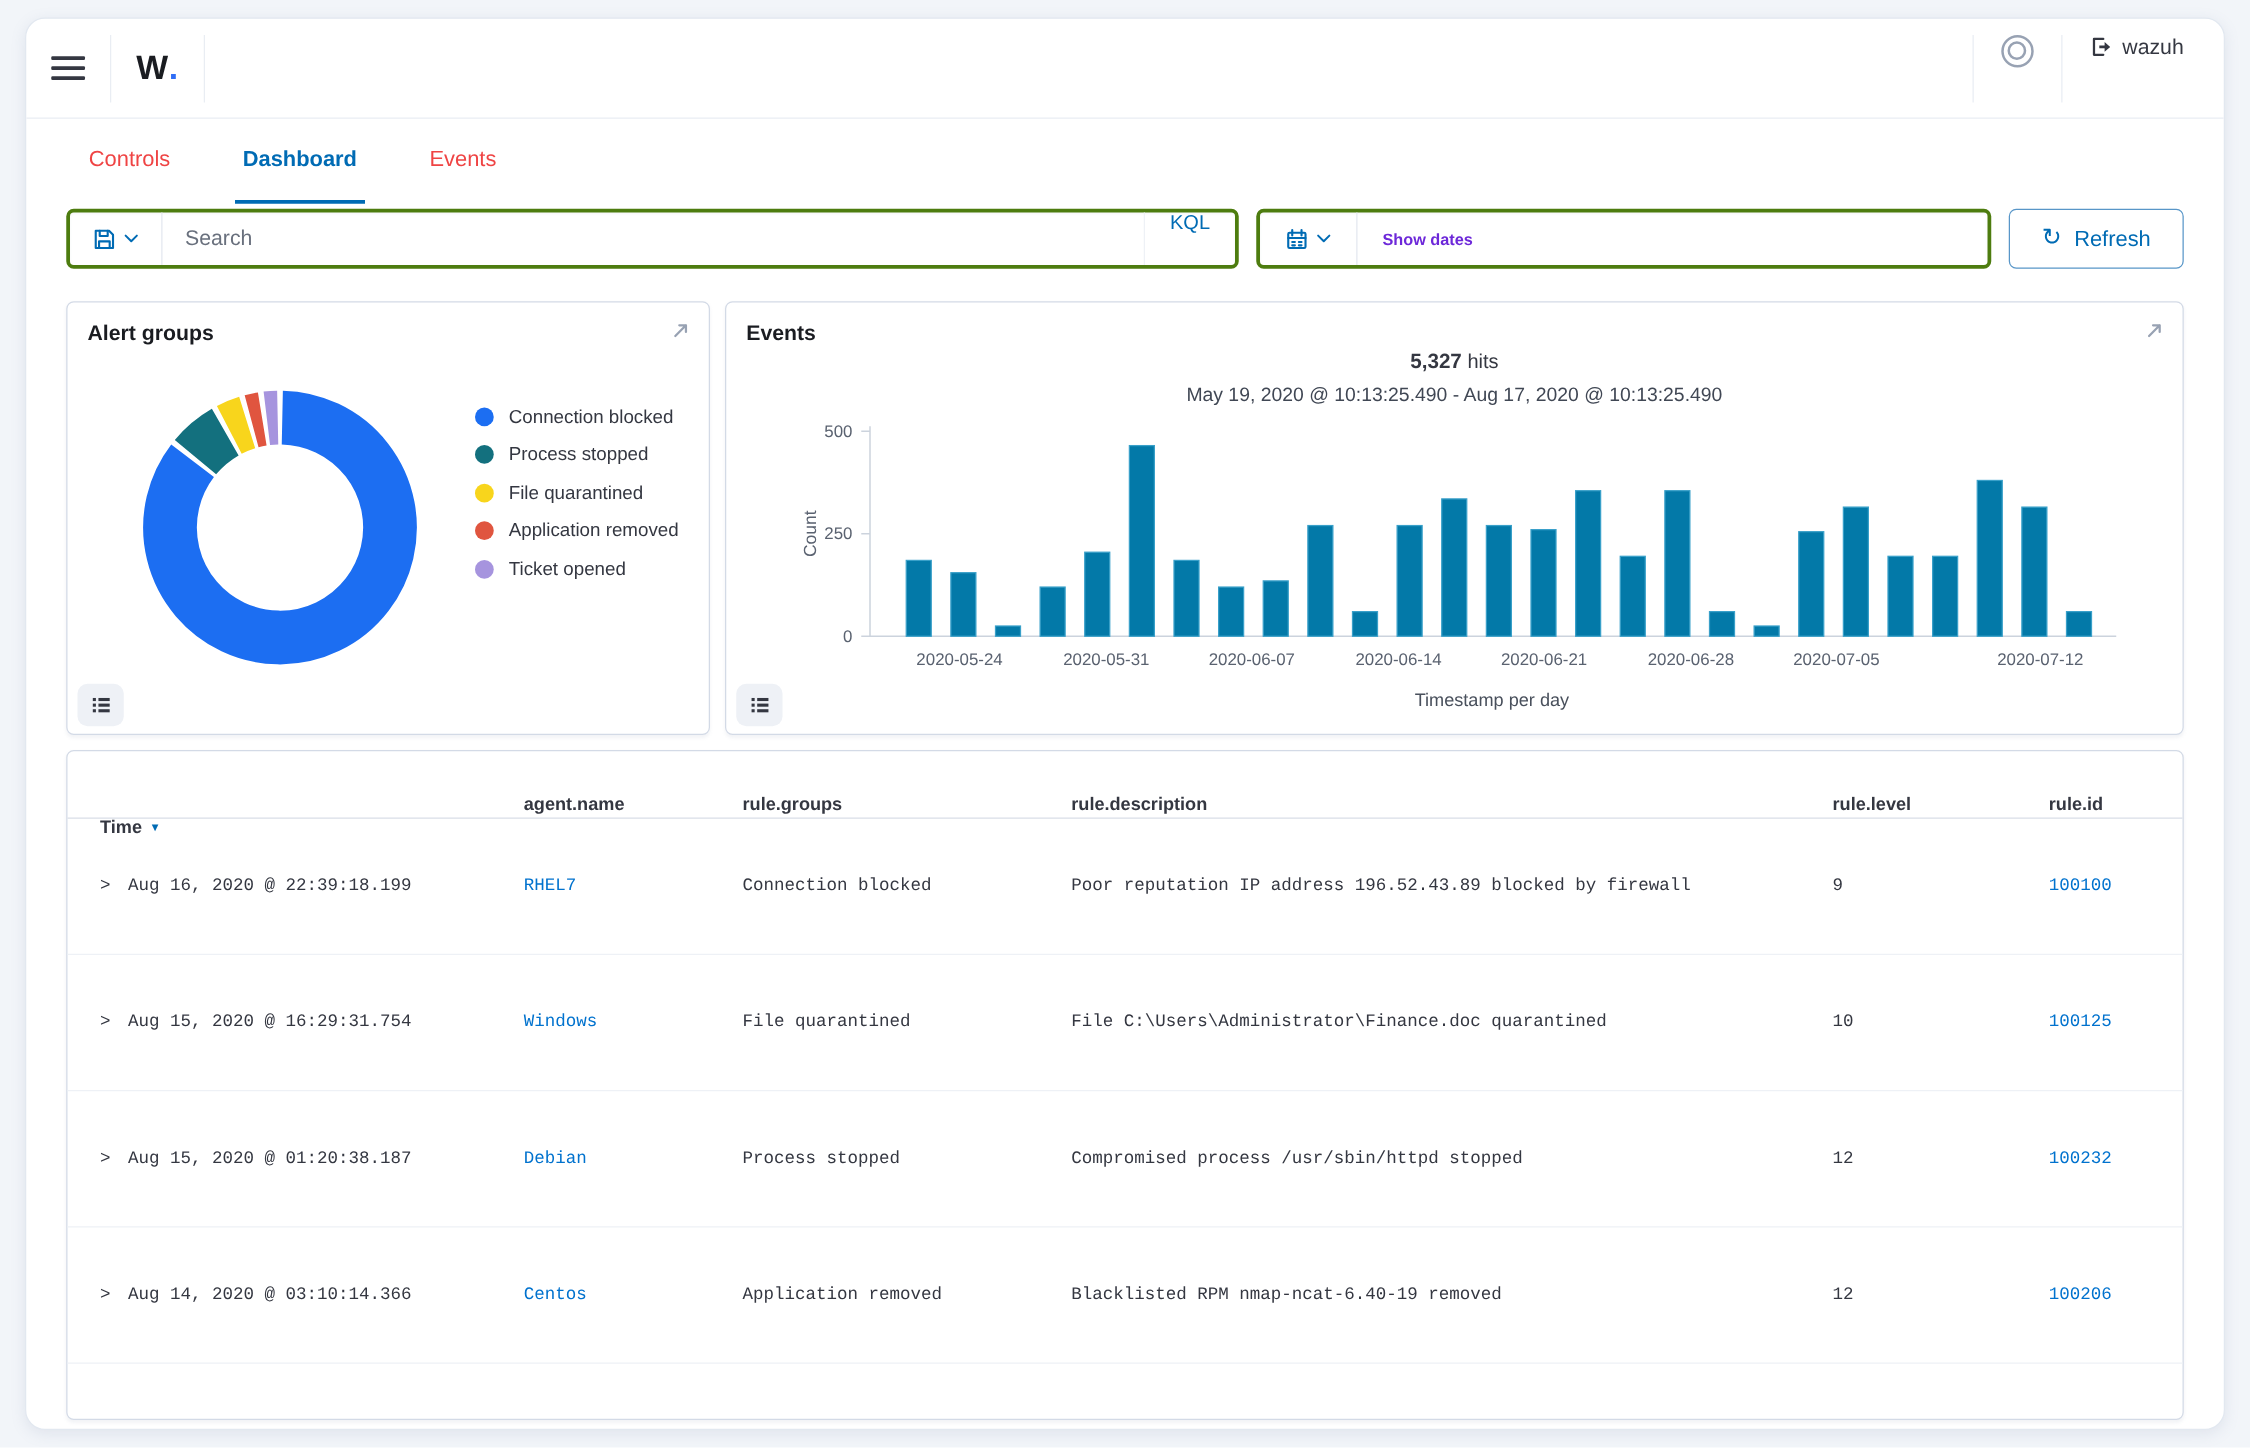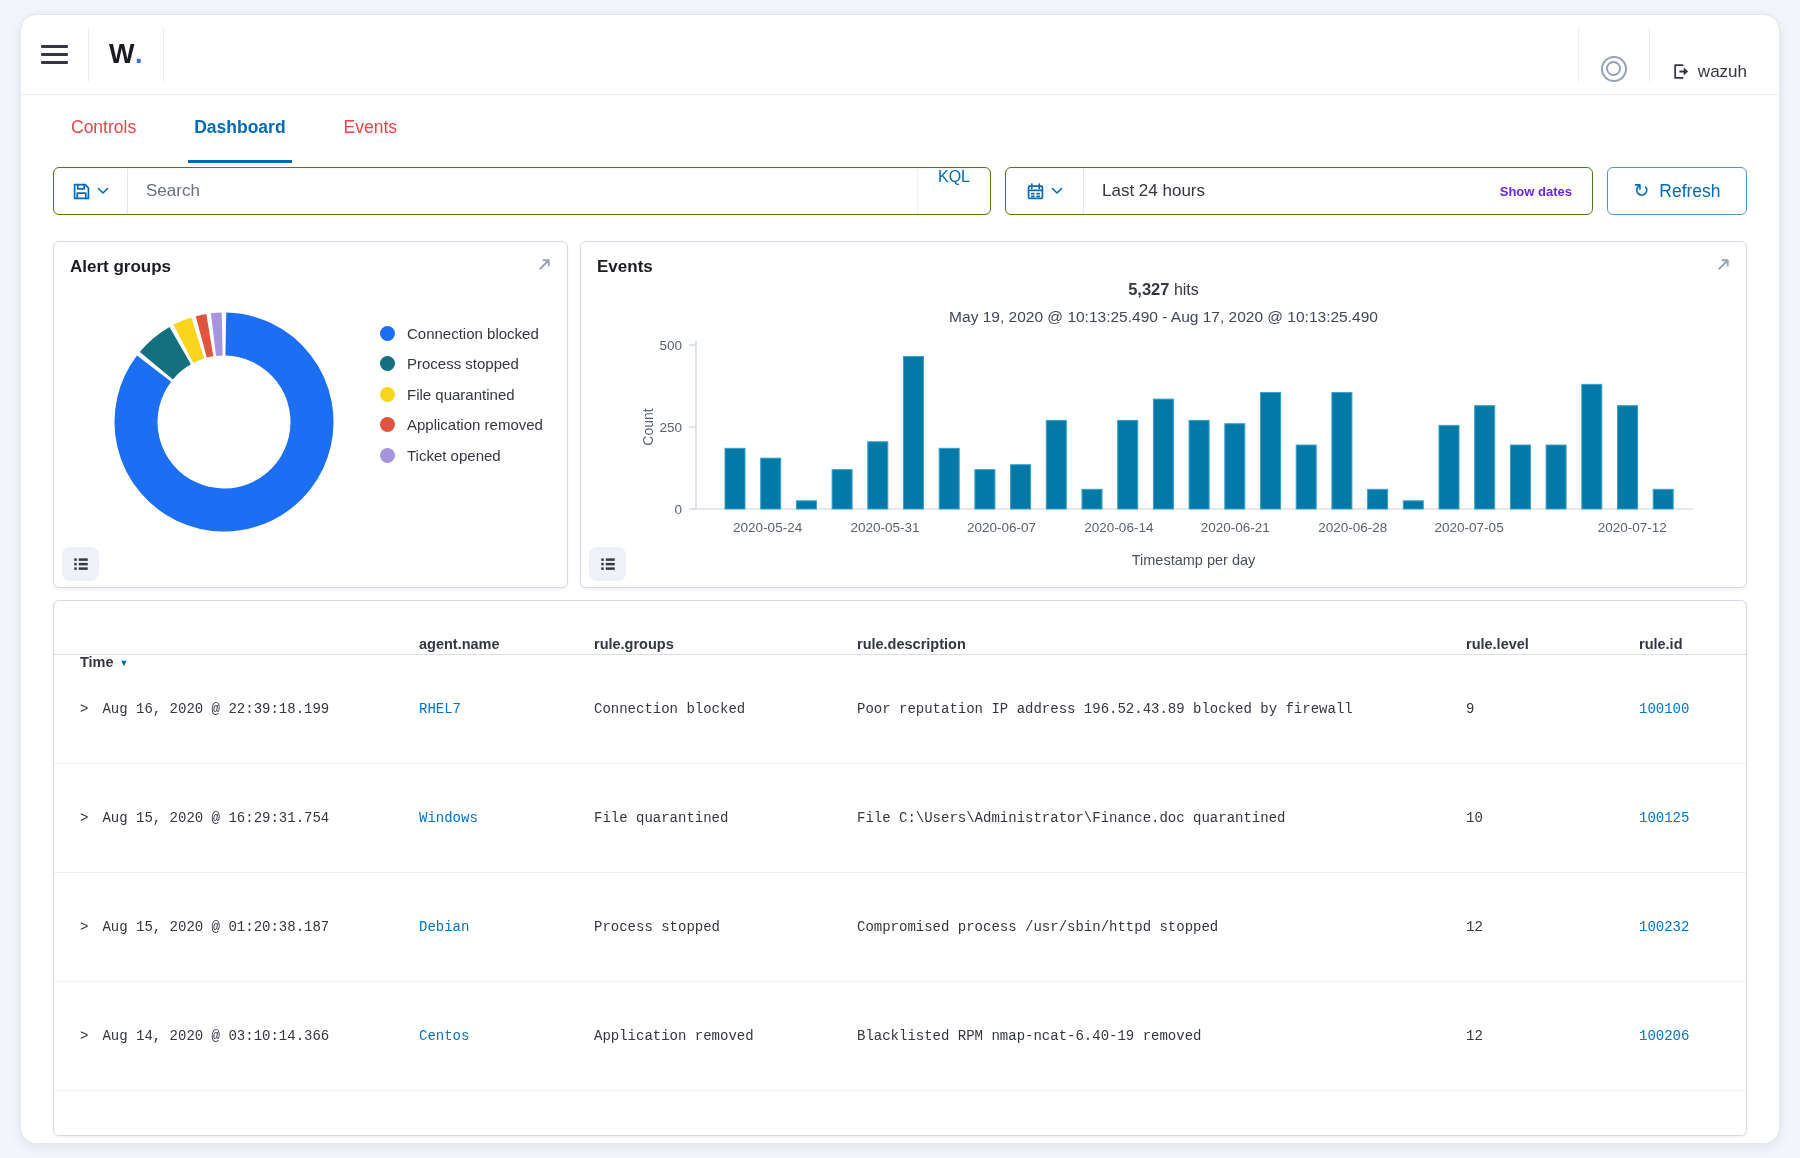--- a/index.html
+++ b/index.html
@@ -24,35 +24,35 @@
   .tb-sec { display:flex; align-items:center; height:54px; padding:0 20px; border-right:1px solid #e9edf3; }
   .tb-sec.nob { border-right:none; }
   .hamburger { width:27px; height:19px; display:flex; flex-direction:column; justify-content:space-between; cursor:pointer; }
   .hamburger span { display:block; height:3px; background:#343741; border-radius:1px; }
   .logo { font-size:27px; font-weight:700; color:#1a1c21; letter-spacing:.5px; }
   .logo b { color:#2f6df6; }
   .crumb { position:relative; margin-left:18px; padding:8px 30px; font-size:17px; font-weight:600; color:#343741; cursor:pointer; }
   .crumb::before { content:""; position:absolute; inset:0; background:#c7ddf1; transform:skewX(-14deg); border-radius:3px; }
   .crumb span { position:relative; }
   .tb-right { display:flex; align-items:center; height:100%; }
-  .tb-secr { display:flex; align-items:flex-end; height:54px; padding:0 22px; border-left:1px solid #e9edf3; }
+  .tb-secr { display:flex; align-items:flex-start; height:54px; padding:0 22px; border-left:1px solid #e9edf3; }
   .ring { width:26px; height:26px; border:2px solid #98a2b3; border-radius:50%; display:flex; align-items:center; justify-content:center; cursor:pointer; }
   .ring i { width:15px; height:15px; border:2px solid #98a2b3; border-radius:50%; }
   .userbtn { display:flex; align-items:center; gap:9px; font-size:17px; color:#343741; cursor:pointer; }
   
   .tabsrow { height:68px; display:flex; align-items:stretch; justify-content:space-between; padding:0 62px 0 44px; }
   .tabs { display:flex; gap:46px; }
   .tab { display:flex; align-items:center; font-size:17.5px; color:#ef4444; padding:0 6px;
          border-bottom:3px solid transparent; cursor:pointer; }
   .tab.active { color:#006BB4; font-weight:700; border-bottom-color:#006BB4; }
   .actions { display:flex; gap:44px; align-items:center; }
   .action { display:flex; align-items:center; gap:10px; color:#006BB4; font-size:17.5px; cursor:pointer; }
   
   .searchrow { display:flex; align-items:center; padding:4px 32px 14px; gap:14px; }
-  .field { height:48px; background:#fff; border:1px solid #4d7c0f; border-radius:6px;
+  .field { height:48px; background:#fff; border:3px solid #4d7c0f; border-radius:6px;
            display:flex; align-items:stretch; box-shadow:inset 0 1px 2px rgba(120,130,150,.08); }
   .queryfield { flex:1; }
   .savegroup { width:74px; display:flex; align-items:center; justify-content:center; gap:7px;
                border-right:1px solid #e3e8f0; cursor:pointer; }
   .searchinput { flex:1; display:flex; align-items:center; padding-left:18px; font-size:17px; color:#69707d; cursor:text; }
   .kql { padding:0 20px; display:flex; font-size:16px; font-weight:500; color:#006BB4;
          border-left:1px solid #eef1f6; cursor:pointer; }
   .datefield { width:588px; }
   .calgroup { width:78px; display:flex; align-items:center; justify-content:center; gap:7px;
               border-right:1px solid #e3e8f0; cursor:pointer; }
@@ -158,23 +158,20 @@
     </div>
     <div class="field datefield">
       <div class="calgroup">
         <svg width="17" height="17" viewBox="0 0 16 16">
           <rect x="1.5" y="3" width="13" height="11.5" rx="1" class="stroke"></rect>
           <path class="stroke" d="M4.5 1 v4 M11.5 1 v4 M1.5 7 h13 M4.5 10 h2 M9.5 10 h2 M4.5 12.5 h2 M9.5 12.5 h2"></path>
         </svg>
         <svg width="12" height="8" viewBox="0 0 12 8">
           <path class="stroke" d="M1.5 1.5 L6 6 L10.5 1.5"></path>
         </svg>
-      </div>
-      <div class="dateval">
-        <span>Last 24 hours</span>
       </div>
       <div class="showdates">
         <span>Show dates</span>
       </div>
     </div>
     <div class="refreshbtn">
       <span class="glyph">↻</span>
       <span>Refresh</span>
     </div>
   </div>

